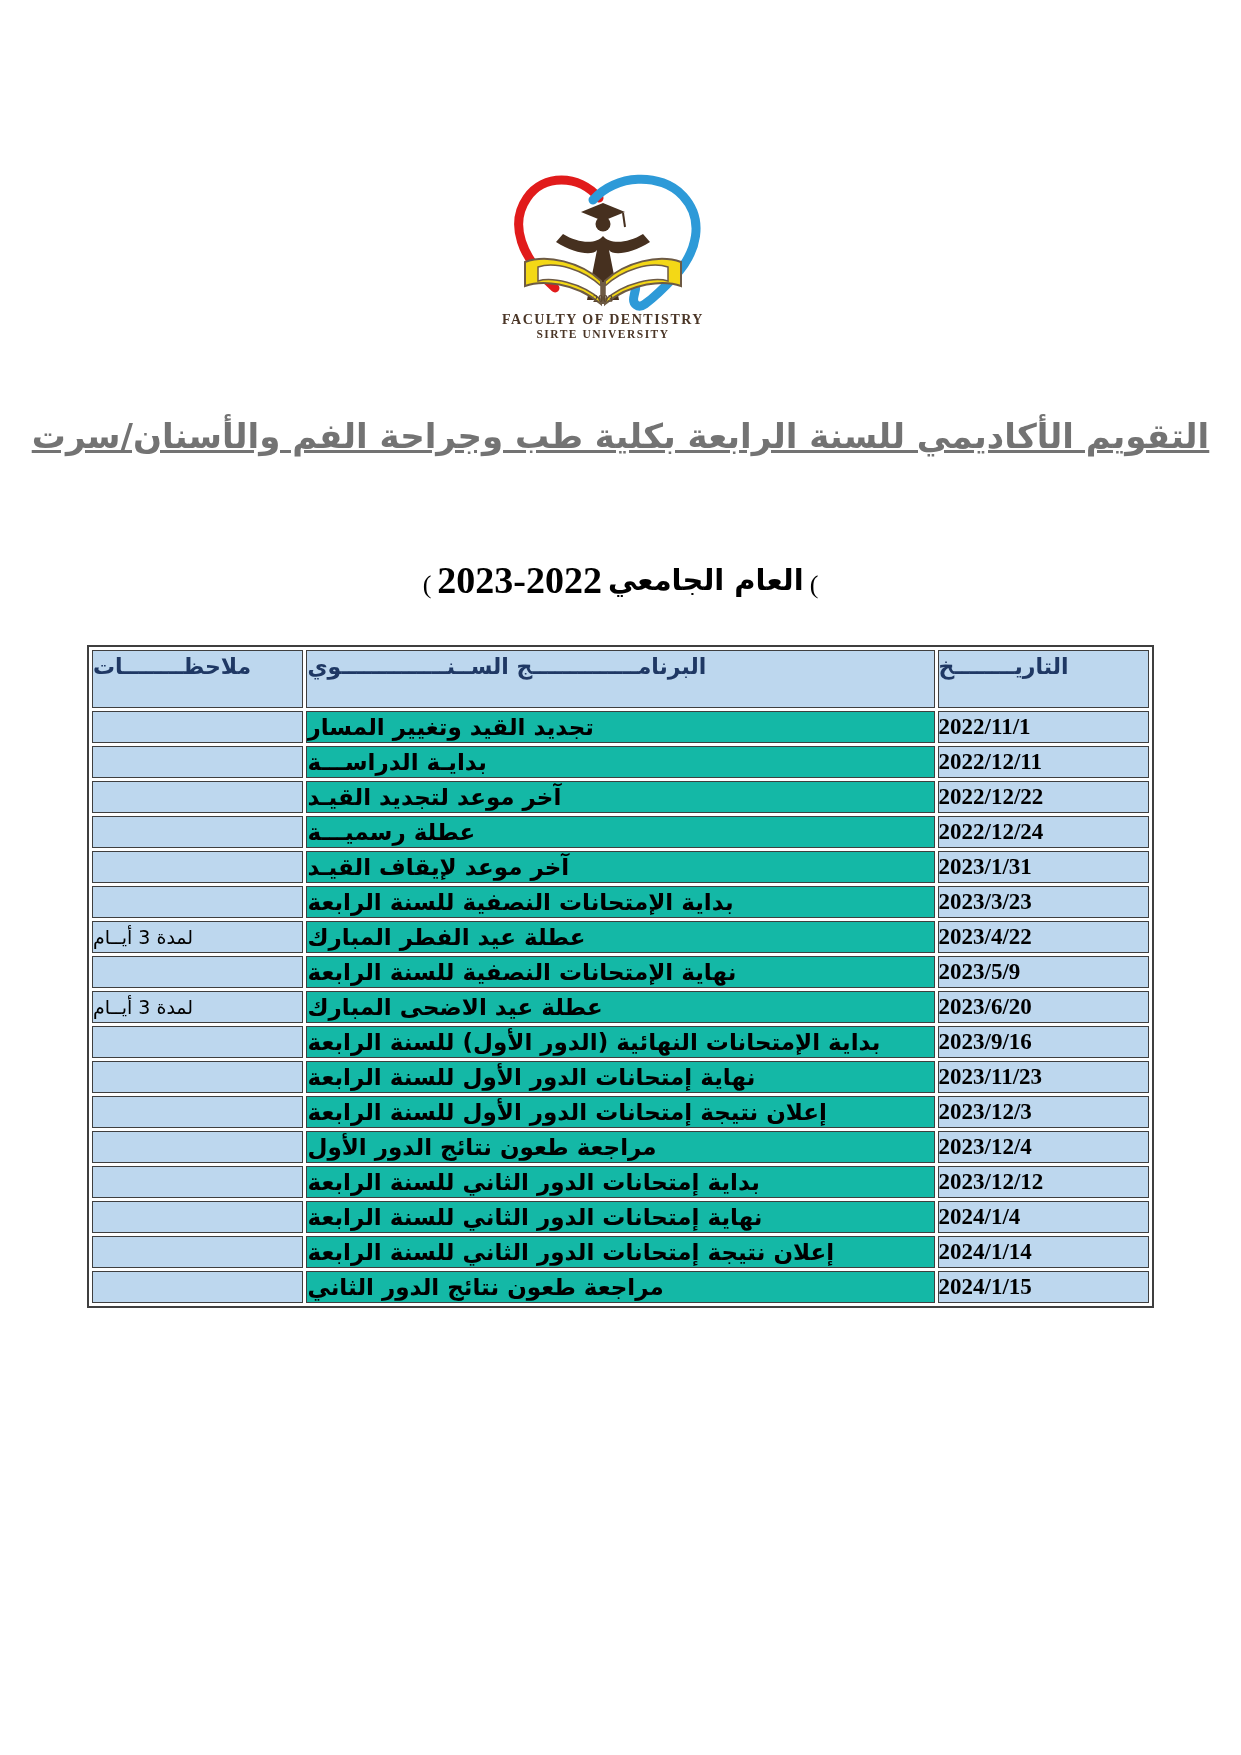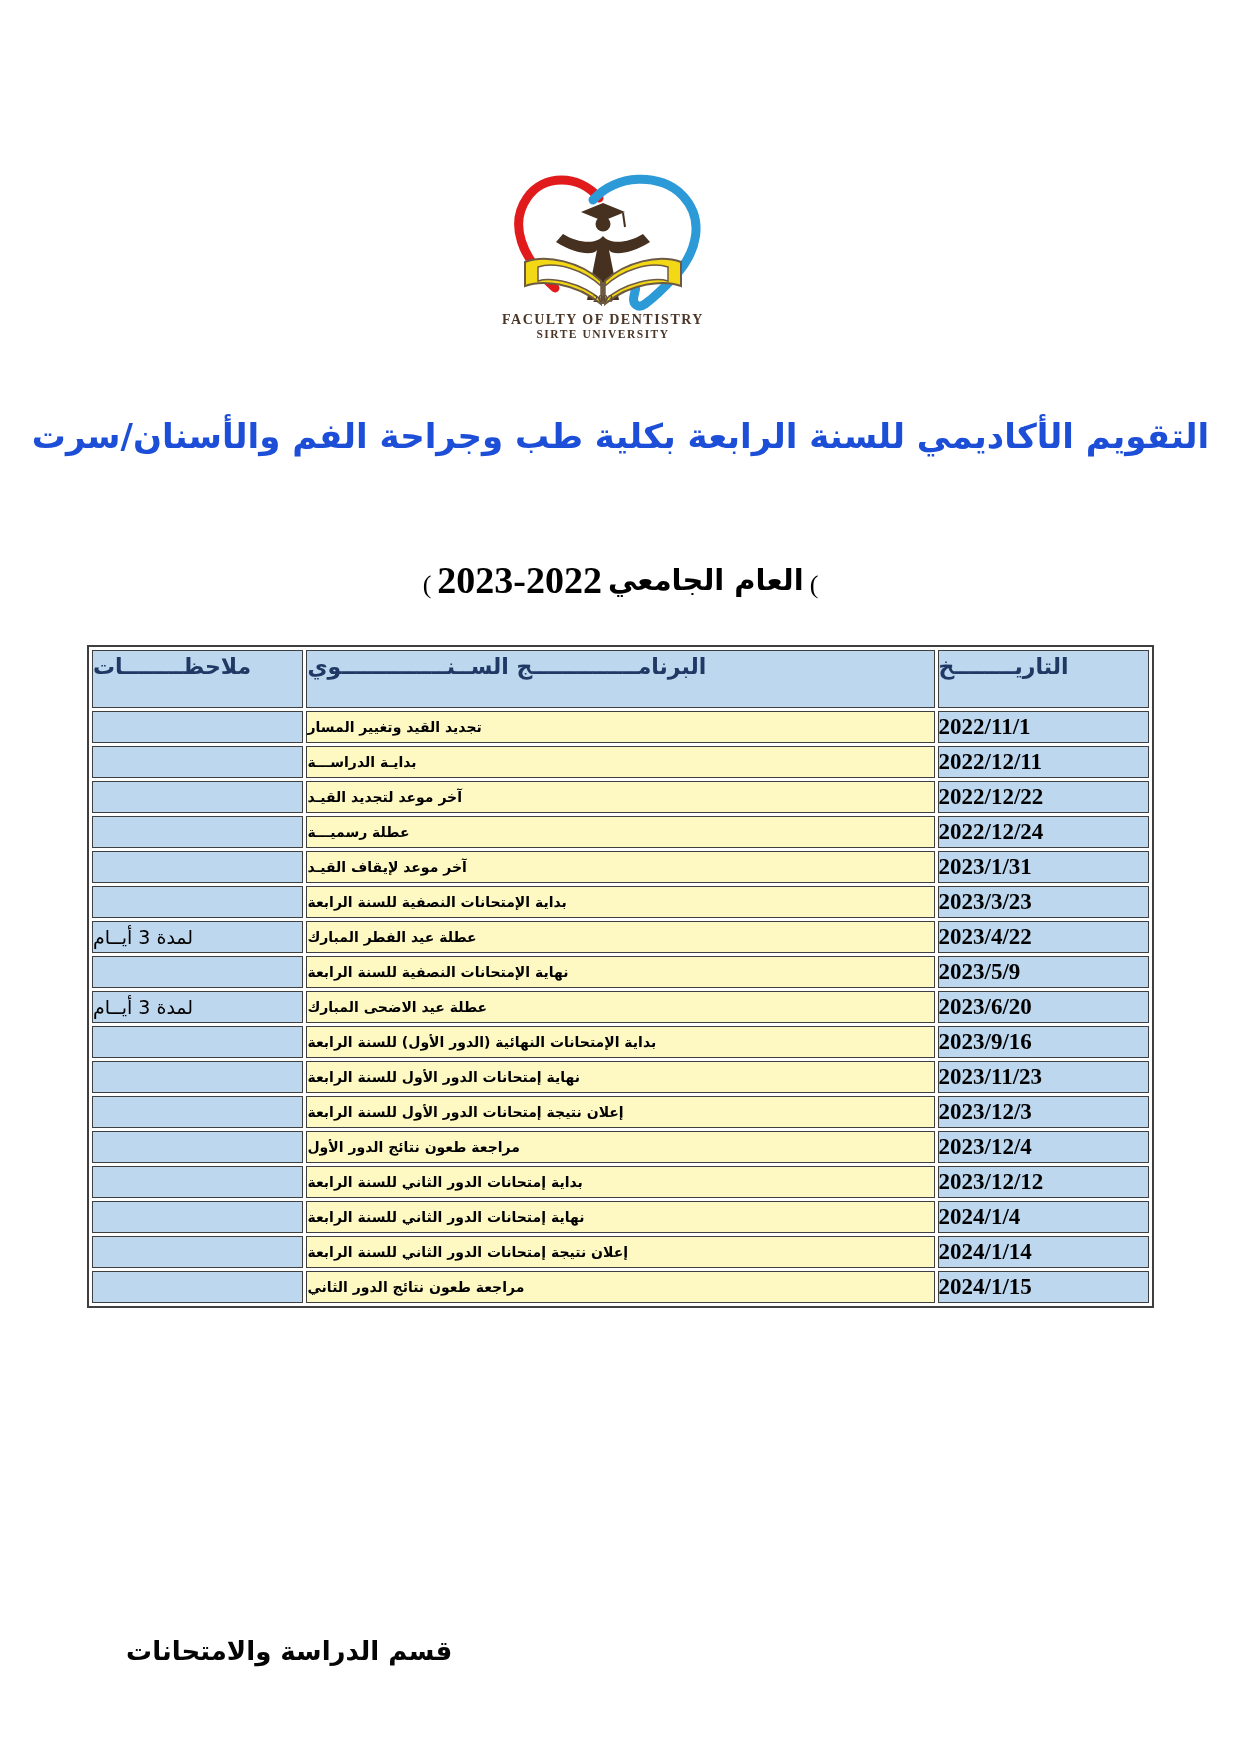--- a/index.html
+++ b/index.html
@@ -18,22 +18,23 @@
     font-family:"DejaVu Sans",sans-serif;
     padding-left:21px;
   }
   
   .logo-wrap{position:absolute;left:443px;top:150px;width:320px;height:192px;}
   .logo-wrap svg{width:100%;height:100%;}
   
   .doc-title{
     position:absolute;left:0;top:416px;width:1241px;
     text-align:center;direction:rtl;
-    font-size:34px;font-weight:bold;color:#1d4ed8;
+    font-size:34px;font-weight:bold;color:#737373;
     letter-spacing:-0.5px;
+    text-decoration:underline;
   }
   
   .doc-subtitle{
     position:absolute;left:0;top:558px;width:1241px;
     display:flex;justify-content:center;align-items:center;
     direction:ltr; 
     gap:6px;color:#000;
   }
   .doc-subtitle .paren{
     font-family:"Liberation Serif",serif;
@@ -71,22 +72,22 @@
     font-size:22px;font-weight:bold;
   }
   table.calendar td{height:32px;vertical-align:middle;}
   td.cell-date{
     background:var(--cell-blue);
     font-family:"Liberation Serif",serif;
     font-size:23px;font-weight:bold;color:#000;
     direction:ltr;
   }
   td.cell-program{
-    background:#fef9c3;
-    font-size:14px;font-weight:bold;color:#000;
+    background:#14b8a6;
+    font-size:23px;font-weight:bold;color:#000;
   }
   td.cell-notes{
     background:var(--cell-blue);
     font-size:19px;font-weight:normal;color:#000;
   }
   
   .footer-text{
     position:absolute;left:126px;top:1636px;
     direction:rtl;
     font-size:26px;font-weight:bold;color:#050505;
@@ -236,15 +237,14 @@
           <td class="cell-notes"></td>
         </tr>
         <tr>
           <td class="cell-date">2024/1/15</td>
           <td class="cell-program">مراجعة طعون نتائج الدور الثاني</td>
           <td class="cell-notes"></td>
         </tr>
       </tbody>
   </table>
 
-  <div class="footer-text">قسم الدراسة والامتحانات</div>
 
 </div>
 
 </body></html>

